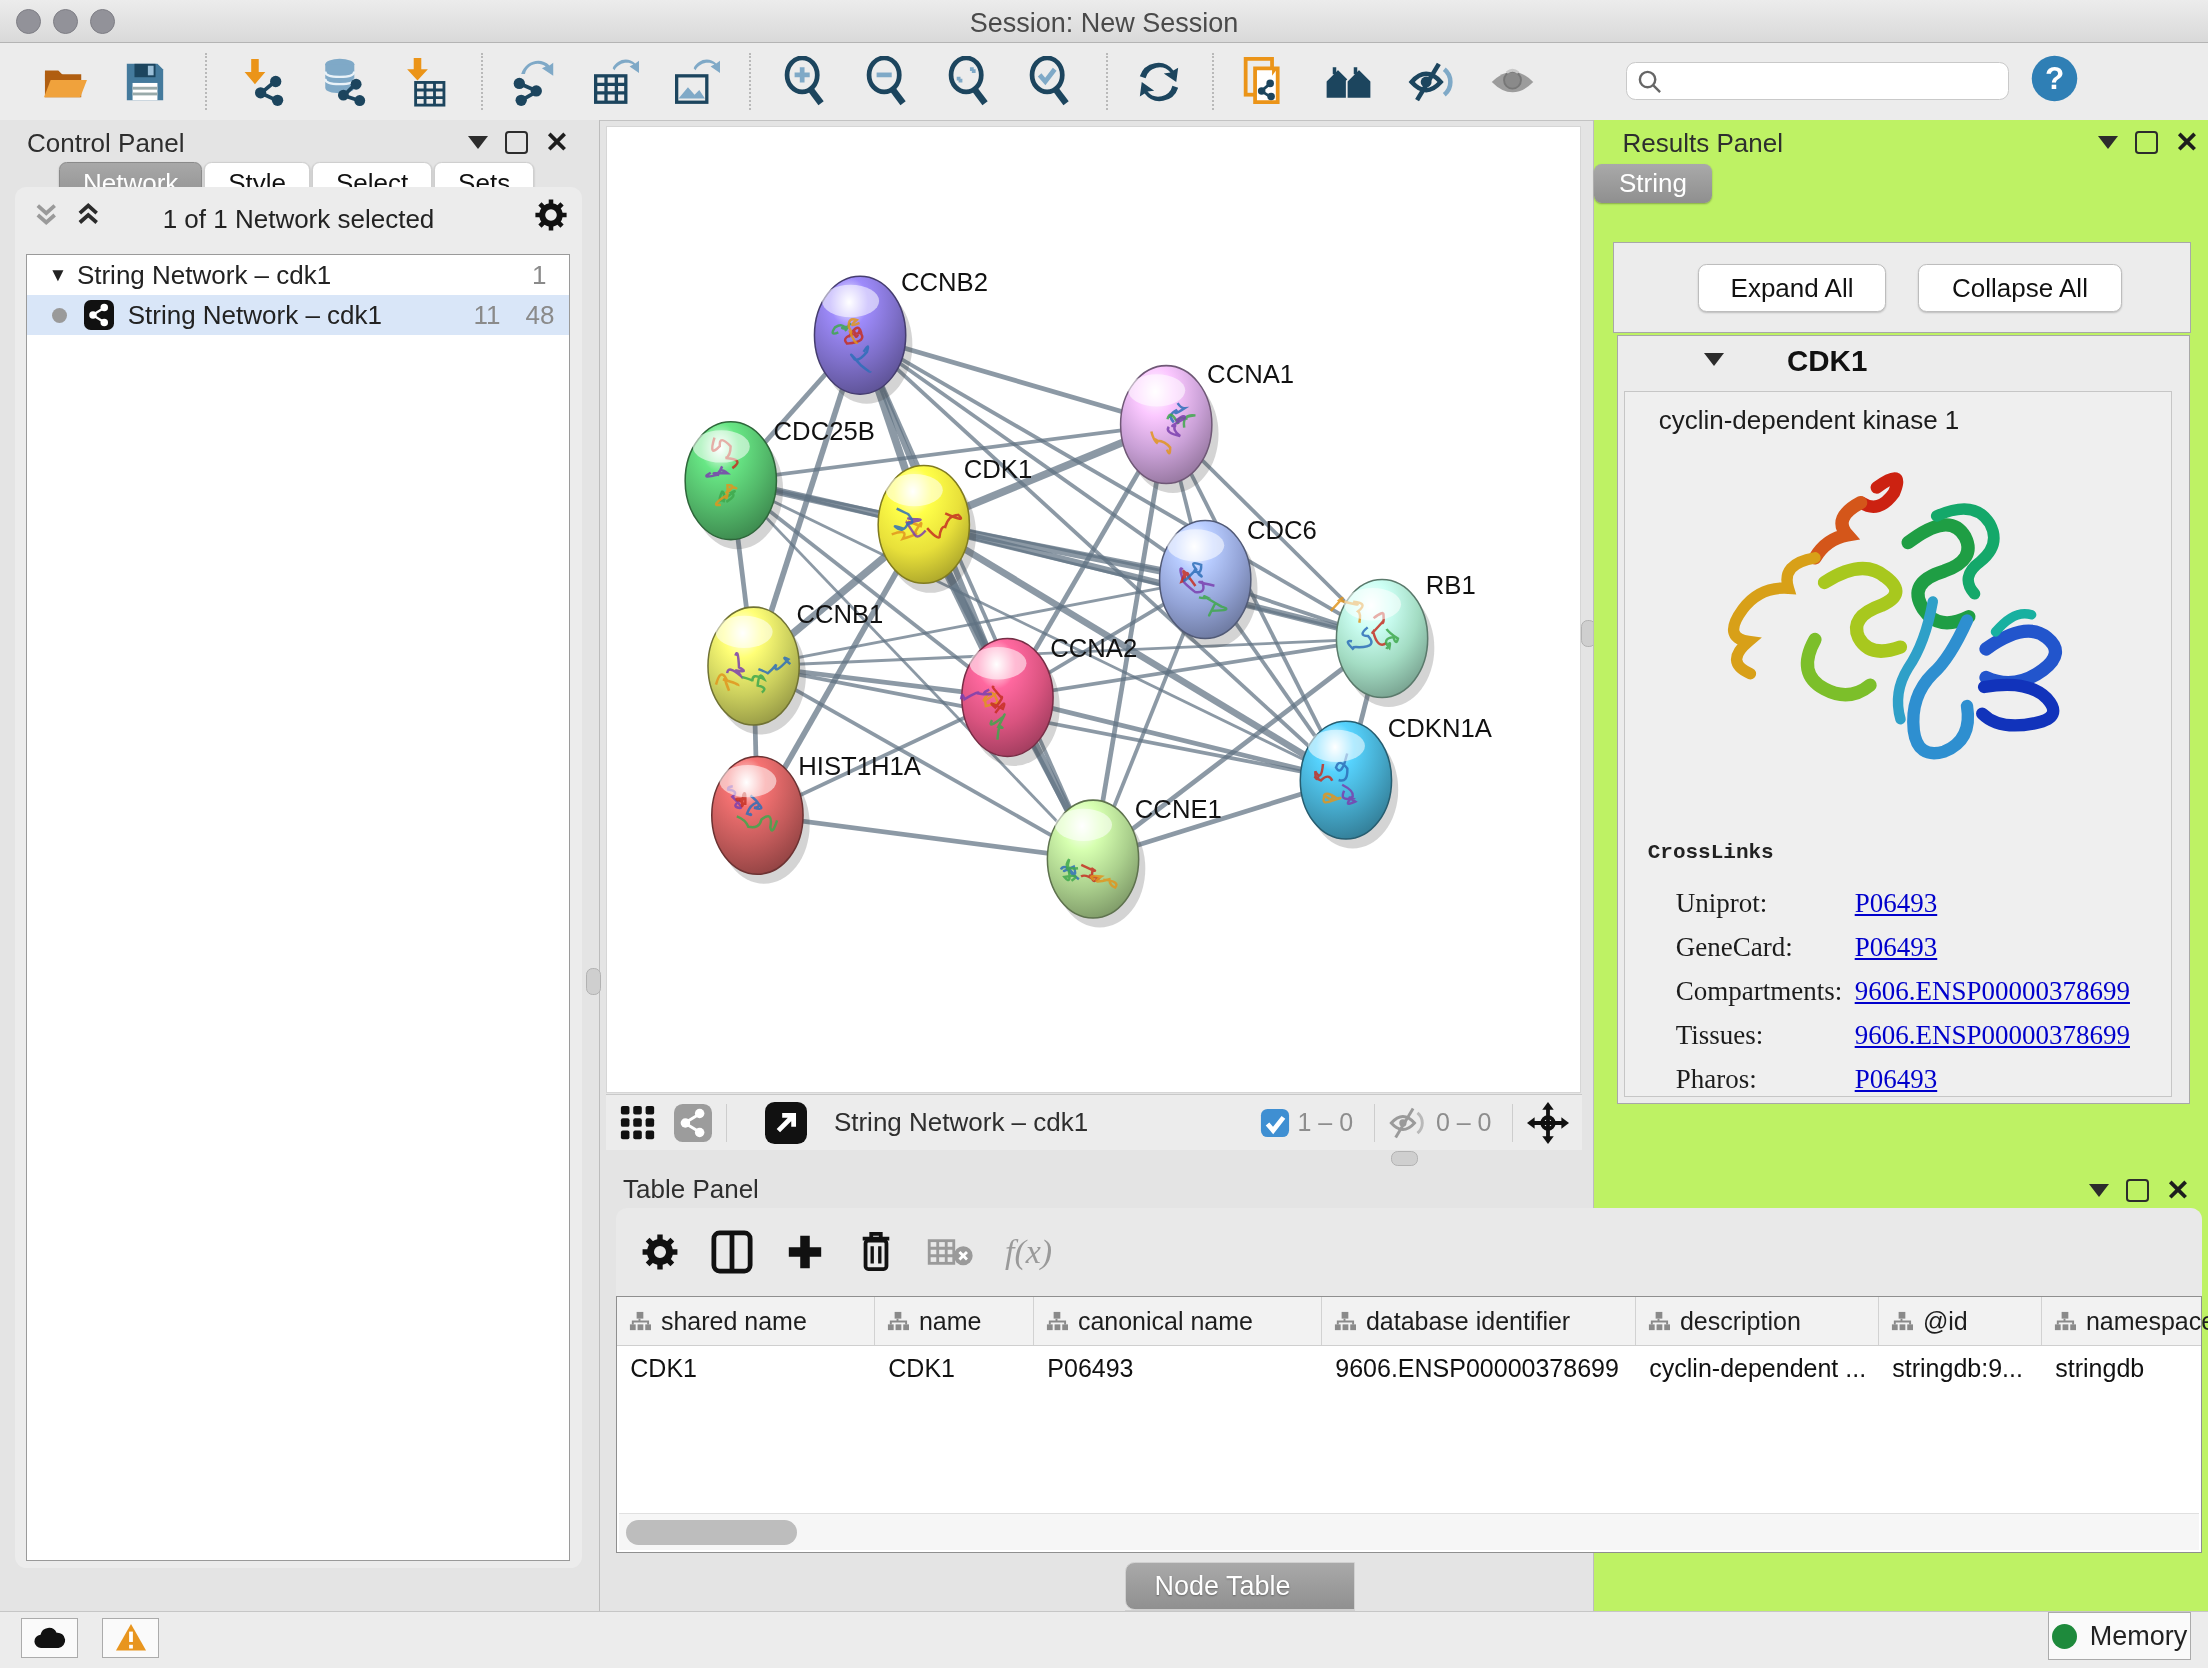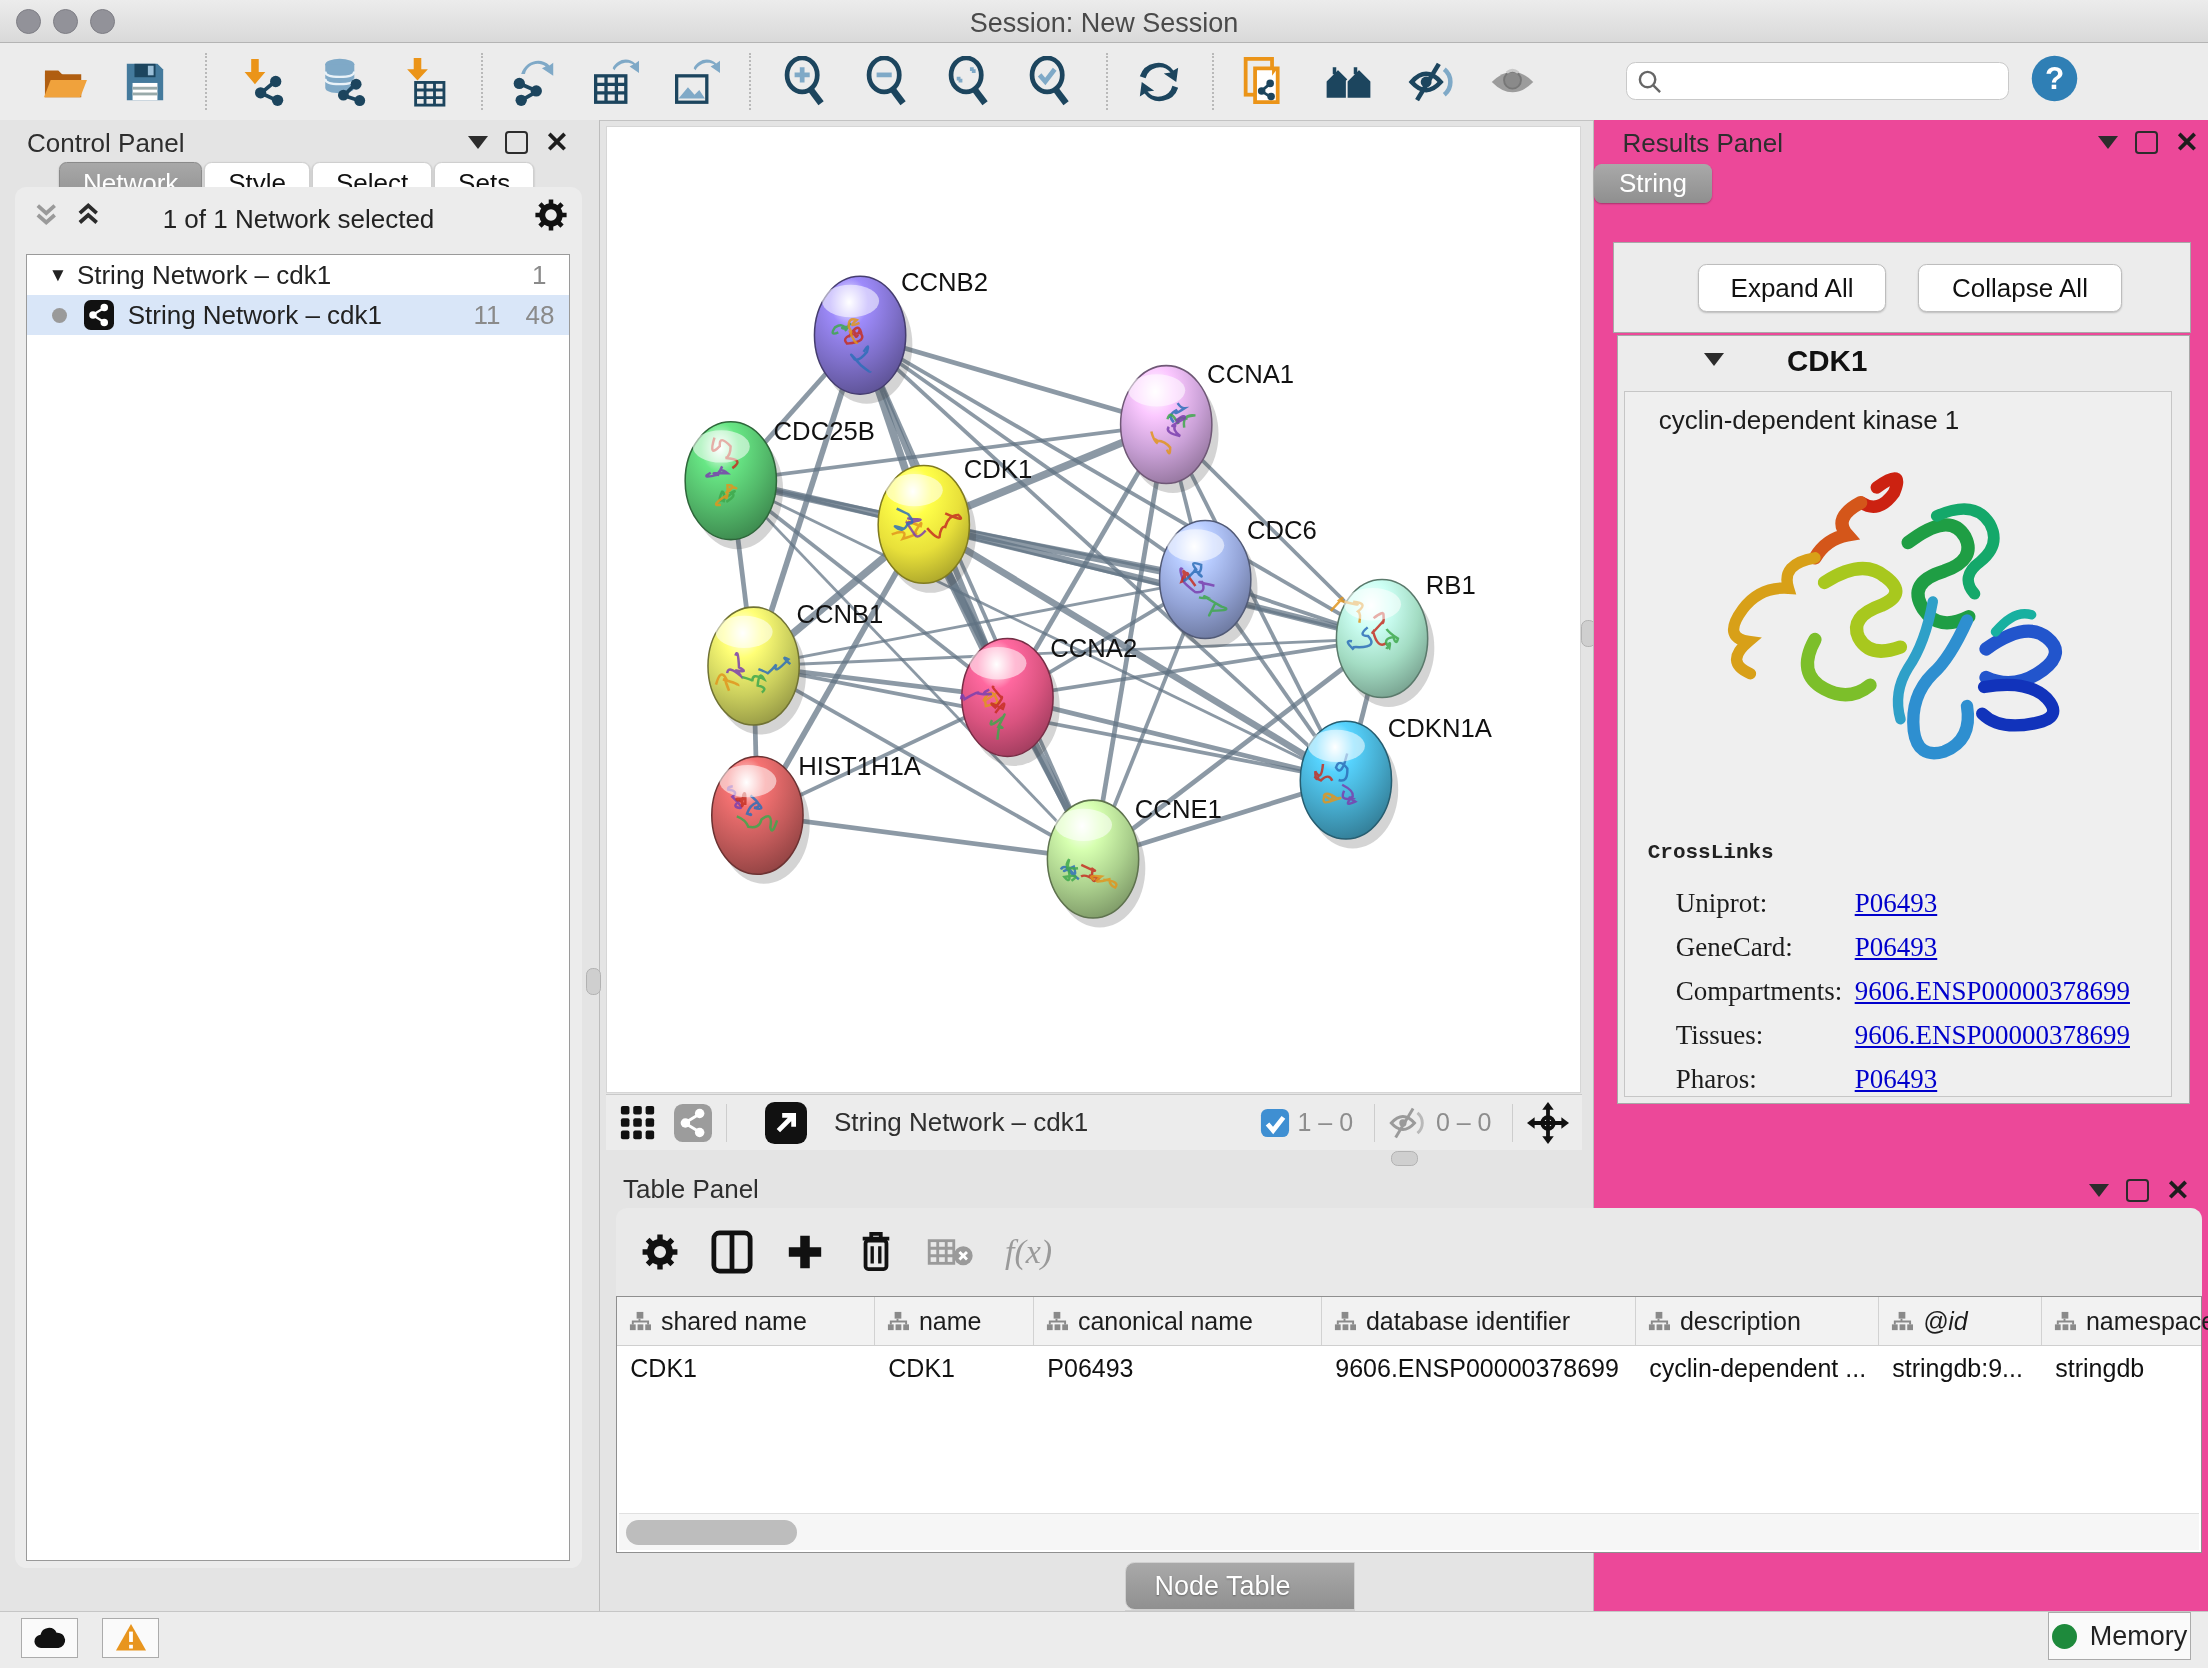--- a/index.html
+++ b/index.html
@@ -38,21 +38,21 @@
   
   .canvas{left:606px;top:126px;width:975px;height:967px;background:#fff;border:1px solid #d6d6d6;box-sizing:border-box;}
   .net-toolbar{left:606px;top:1094px;width:976px;height:55px;background:#ececec;border-top:1px solid #c9c9c9;
     display:flex;align-items:center;}
   .nt-sep{width:0;height:38px;border-left:1.9px solid #cdcdcd;margin:0 13.3px;}
   .net-name{font-size:26px;color:#2e2e2e;}
   .cnt{font-size:25px;color:#8d8d8d;margin:0 7.6px;}
   .splitter-dot{width:13.3px;height:25px;border-radius:6.7px;background:#cfcfcf;border:1px solid #b2b2b2;}
   .splitter-dot.h{width:25px;height:13.3px;}
   
-  .results{left:1593px;top:120px;width:615px;height:1491px;background:#ec4899;border-left:1.9px solid #bdbdbd;}
+  .results{left:1593px;top:120px;width:615px;height:1491px;background:#bef264;border-left:1.9px solid #bdbdbd;}
   .badge-tab{background:linear-gradient(#a9a9a9,#8f8f8f);color:#fff;font-size:26px;border-radius:7.6px;
     padding:3.8px 25px;box-shadow:0 1px 1.9px rgba(0,0,0,.3);}
   .res-card{background:#ececec;border:1.9px solid #a8a8a8;}
   .btn{background:#fff;border:1px solid #bdbdbd;border-radius:8.6px;font-size:26px;color:#111;
     display:flex;align-items:center;justify-content:center;box-shadow:0 1px 1.9px rgba(0,0,0,.2);}
   .gene-sym{font-size:29.5px;font-weight:bold;color:#111;}
   .gene-desc{font-size:26px;color:#1c1c1c;}
   .serif{font-family:"Liberation Serif",serif;}
   .xl-title{font-size:21px;font-weight:bold;font-family:Liberation Mono, monospace;}
   .xl-row{display:flex;font-size:27px;height:44px;align-items:center;}
@@ -756,21 +756,21 @@
   <g fill="#8a8a8a">
               <rect x="9" y="2" width="7" height="7"></rect>
               <rect x="2" y="15" width="6" height="6"></rect>
               <rect x="10" y="15" width="6" height="6"></rect>
               <rect x="18" y="15" width="6" height="6"></rect>
   <path d="M12 9 v3 M5 15 v-3 h16 v3" stroke="#8a8a8a" stroke-width="2" fill="none"></path>
             </g>
           </svg>
           <span>description</span>
         </div>
-        <div class="th" style="width: 163px; font-style: italic;">
+        <div class="th" style="width: 163px;">
           <svg width="23" height="23" viewBox="0 0 24 24">
   <g fill="#8a8a8a">
               <rect x="9" y="2" width="7" height="7"></rect>
               <rect x="2" y="15" width="6" height="6"></rect>
               <rect x="10" y="15" width="6" height="6"></rect>
               <rect x="18" y="15" width="6" height="6"></rect>
   <path d="M12 9 v3 M5 15 v-3 h16 v3" stroke="#8a8a8a" stroke-width="2" fill="none"></path>
             </g>
           </svg>
           <span>@id</span>

